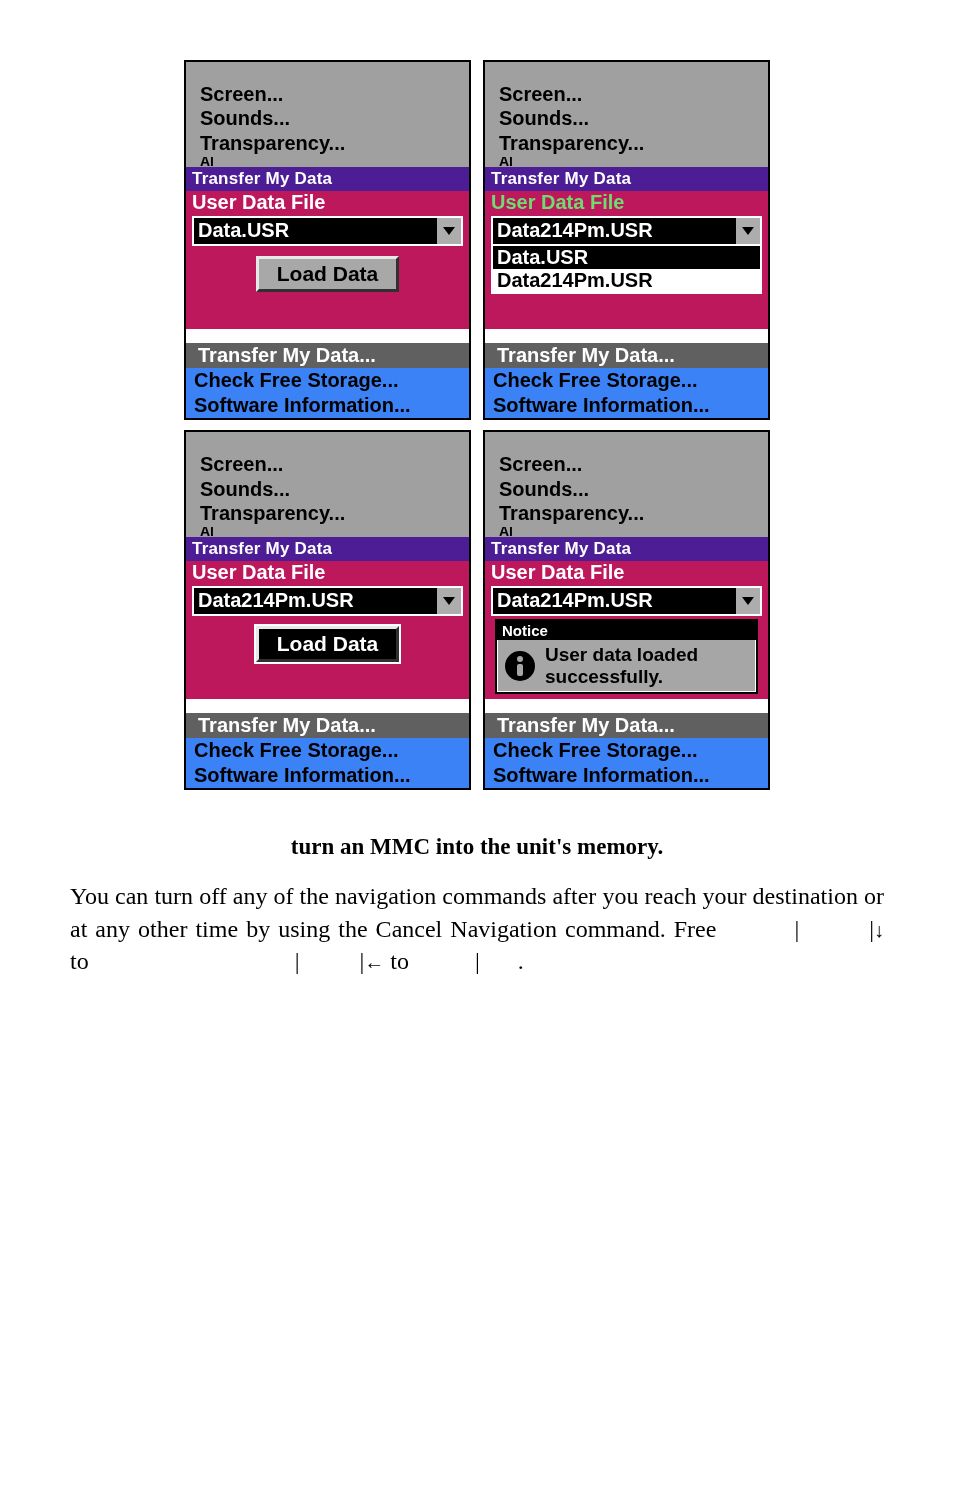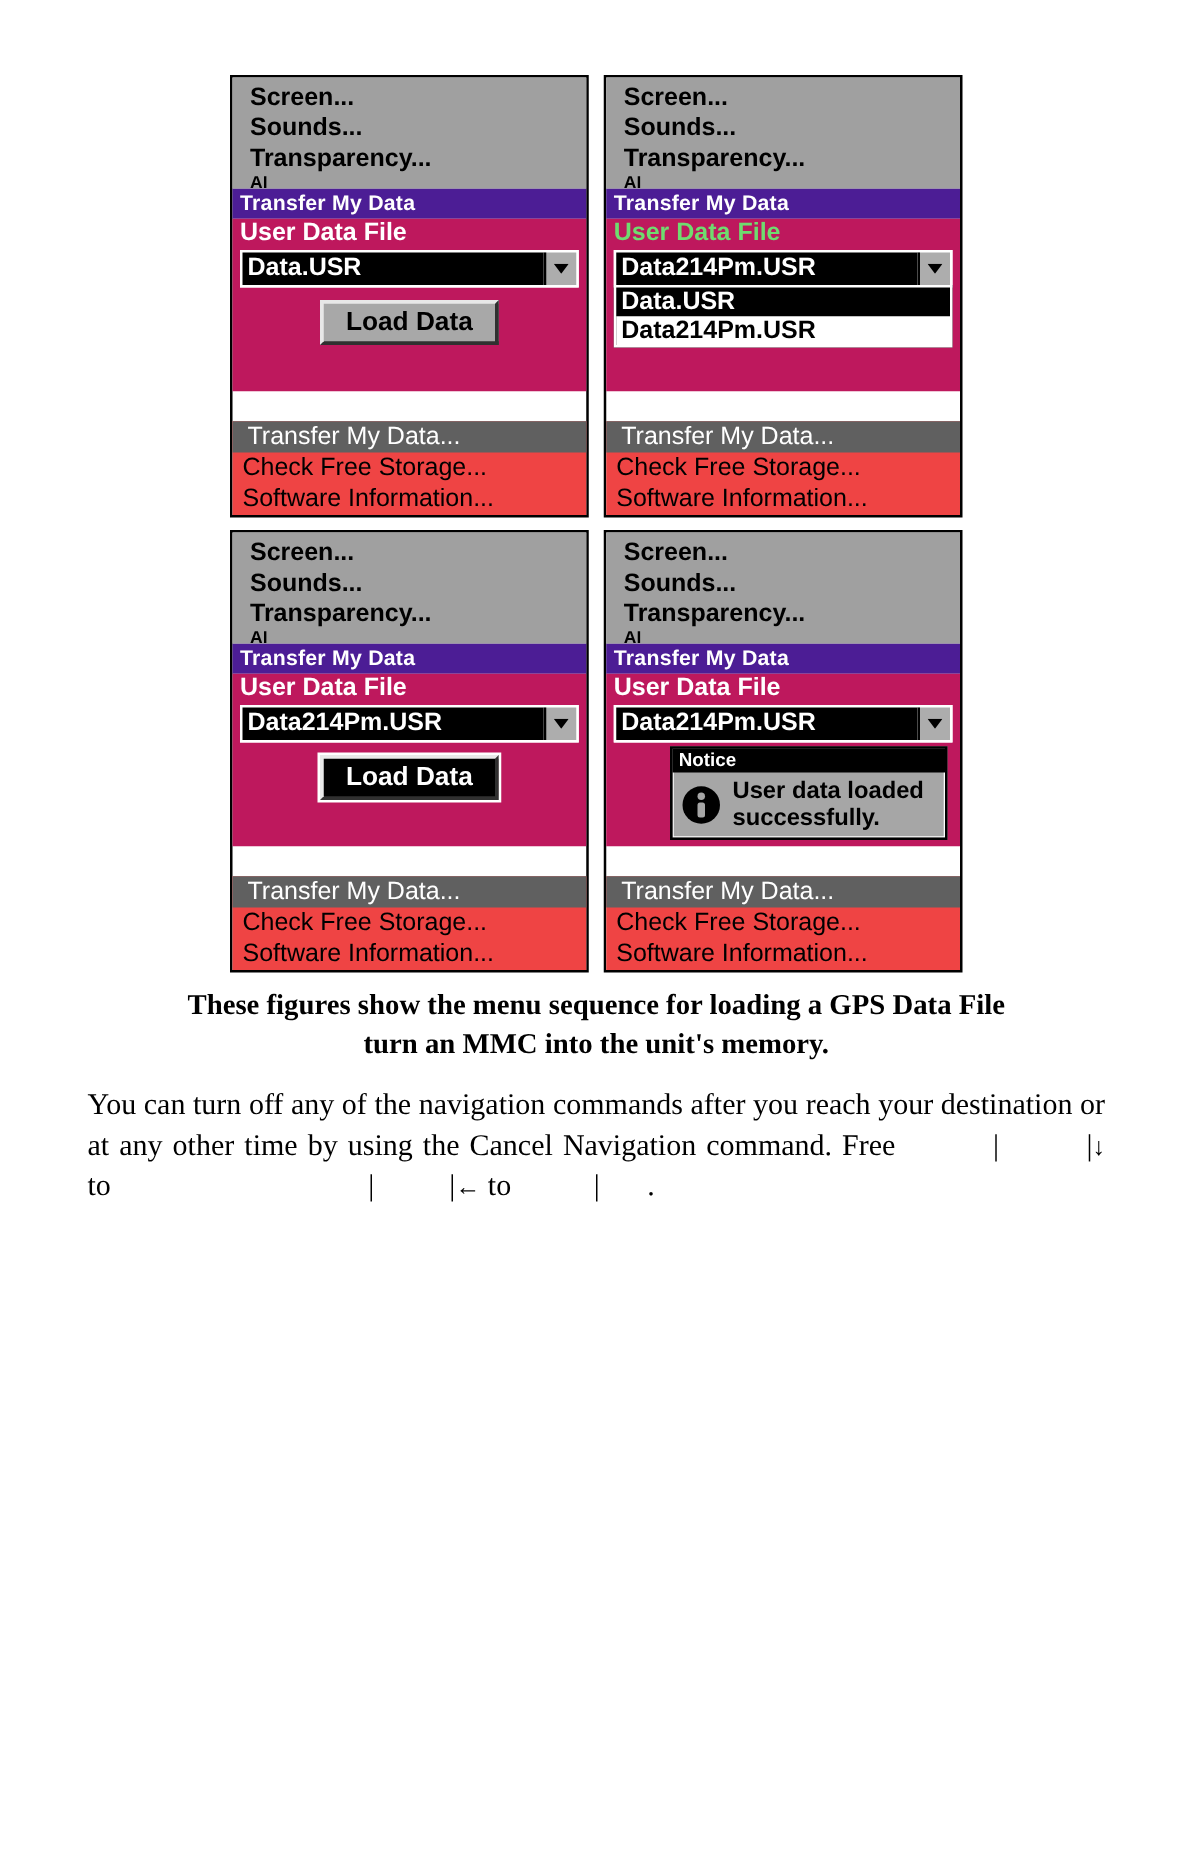--- a/index.html
+++ b/index.html
@@ -21,21 +21,21 @@
   }
   .screenshot {
     width: 283px;
     border: 2px solid #000;
     font-family: Arial, Helvetica, sans-serif;
     font-size: 20px;
     position: relative;
   }
   .menu-bg {
     background: #a0a0a0;
-    padding: 4px 10px 0 14px;
+    padding: 20px 10px 0 14px;
     line-height: 1.22;
     font-weight: bold;
     color: #000;
   }
   .menu-bg .cut { margin-top: 2px; font-size: 14px; line-height: 0.7; overflow: hidden; height: 10px; }
   .title-bar {
     background: #4c1d95;
     color: #fff;
     font-weight: bold;
     font-size: 17px;
@@ -103,39 +103,38 @@
     font-size: 21px;
     padding: 3px 18px;
     color: #000;
   }
   .btn-load.selected {
     outline: 2px solid #fff;
     background: #000;
     color: #fff;
   }
   .bottom-menu {
-    background: #ef4444;
-    color: #000;
-    font-weight: normal;
-    margin-top: 24px;
+    background: #3b82f6;
+    color: #000;
+    font-weight: bold;
+    margin-top: 14px;
   }
   .bottom-menu .sel-row {
     background: #606060;
     color: #fff;
     padding: 1px 12px;
   }
   .bottom-menu .row { padding: 1px 8px; }
   .notice-box {
     position: absolute;
     left: 10px;
     right: 10px;
     background: #a6a6a6;
     border: 2px solid #000;
     box-shadow: 0 0 0 1px #fff inset;
-    margin-left: 41px;
   }
   .notice-title {
     background: #000;
     color: #fff;
     font-size: 15px;
     font-weight: bold;
     padding: 1px 5px;
   }
   .notice-body {
     display: flex;
@@ -309,21 +308,21 @@
       </div>
       <div class="bottom-menu">
         <div class="sel-row">Transfer My Data...</div>
         <div class="row">Check Free Storage...</div>
         <div class="row">Software Information...</div>
       </div>
     </div>
   </div>
 
   <div class="caption">
-    <span>These figures show the menu sequence for loading a GPS Data File</span><br>
+    <br>
     <span>turn an MMC into the unit's memory.</span>
   </div>
 
 
   <div class="body-text">
     <span>You can turn off any of the navigation commands after you reach your destination or at any other time by using the Cancel Navigation command. Free</span>
     <span class="gap"></span>|<span class="gap"></span>|<span class="arrow">↓</span>
     <span>to</span>
     <span class="gap2"></span>|<span class="gap3"></span>|<span class="arrow">←</span>
     <span>to</span>

